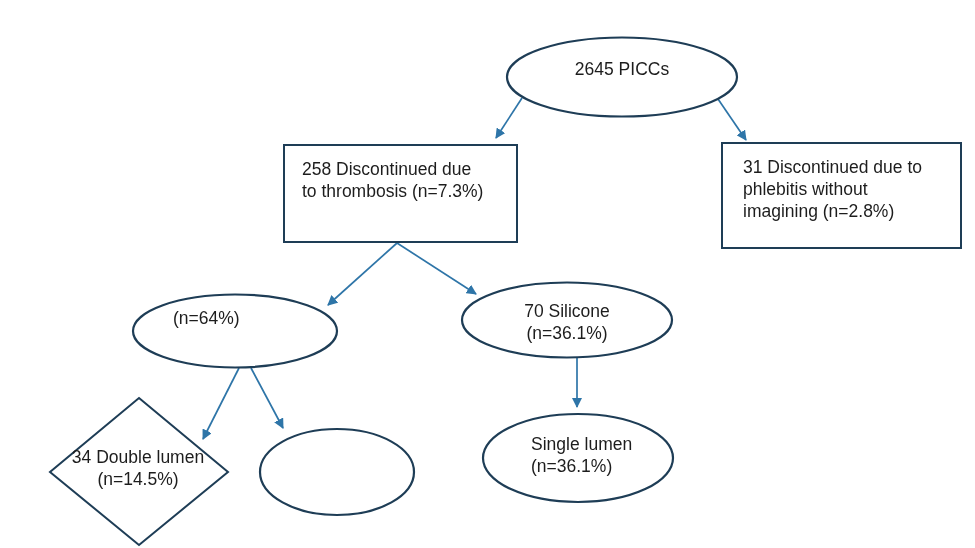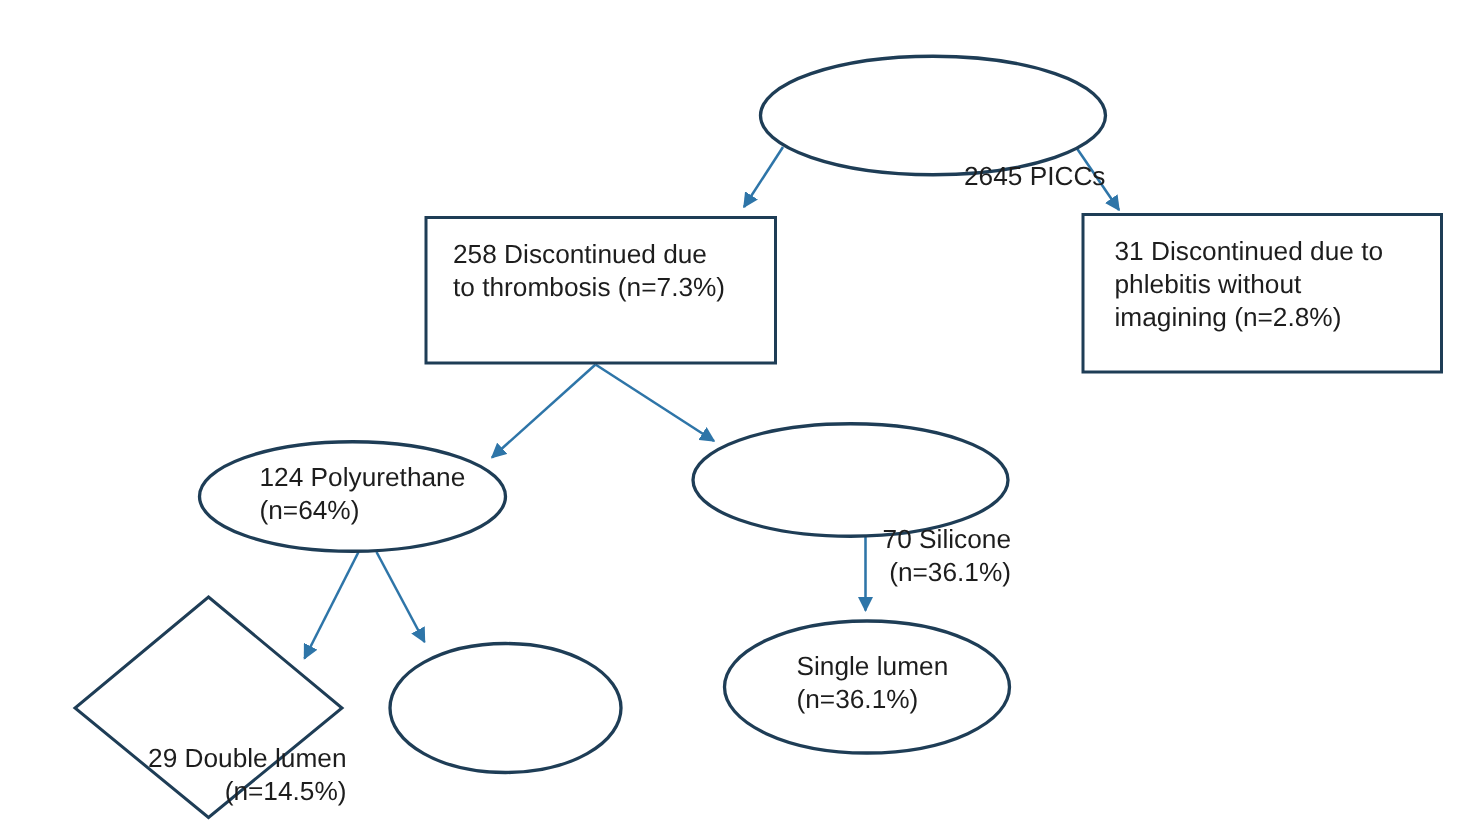--- a/index.html
+++ b/index.html
@@ -16,21 +16,21 @@
     left: 0; top: 0;
     width: 975px; height: 548px;
   }
   .label {
     position: absolute;
     color: #1d1d1d;
     font-size: 17.5px;
     line-height: 22px;
     white-space: nowrap;
   }
-  .label.center { text-align: right; margin-top: 48px; }
+  .label.center { text-align: center; }
   .ln { display: block; }
 </style>
 </head>
 <body>
 
 <div class="canvas">
 
   <svg class="layer" viewBox="0 0 975 548">
     <defs>
       <marker id="arrowhead" viewBox="0 0 10 10" refX="9" refY="5" markerWidth="6" markerHeight="6" orient="auto-start-reverse">
@@ -69,31 +69,30 @@
     <span class="ln">to thrombosis (n=7.3%)</span>
   </div>
 
   <div class="label" style="left:743px; top:156px;">
     <span class="ln">31 Discontinued due to</span>
     <span class="ln">phlebitis without</span>
     <span class="ln">imagining (n=2.8%)</span>
   </div>
 
   <div class="label" style="left:173px; top:307px;">
-    <span class="ln">124 Polyurethane</span>
     <span class="ln">(n=64%)</span>
   </div>
 
   <div class="label center" style="left:460px; top:300px; width:214px;">
     <span class="ln">70 Silicone</span>
     <span class="ln">(n=36.1%)</span>
   </div>
 
   <div class="label center" style="left:45px; top:446px; width:186px;">
-    <span class="ln">29 Double lumen</span>
+    <span class="ln">34 Double lumen</span>
     <span class="ln">(n=14.5%)</span>
   </div>
 
 
   <div class="label" style="left:531px; top:433px;">
     <span class="ln">Single lumen</span>
     <span class="ln">(n=36.1%)</span>
   </div>
 
 </div>

